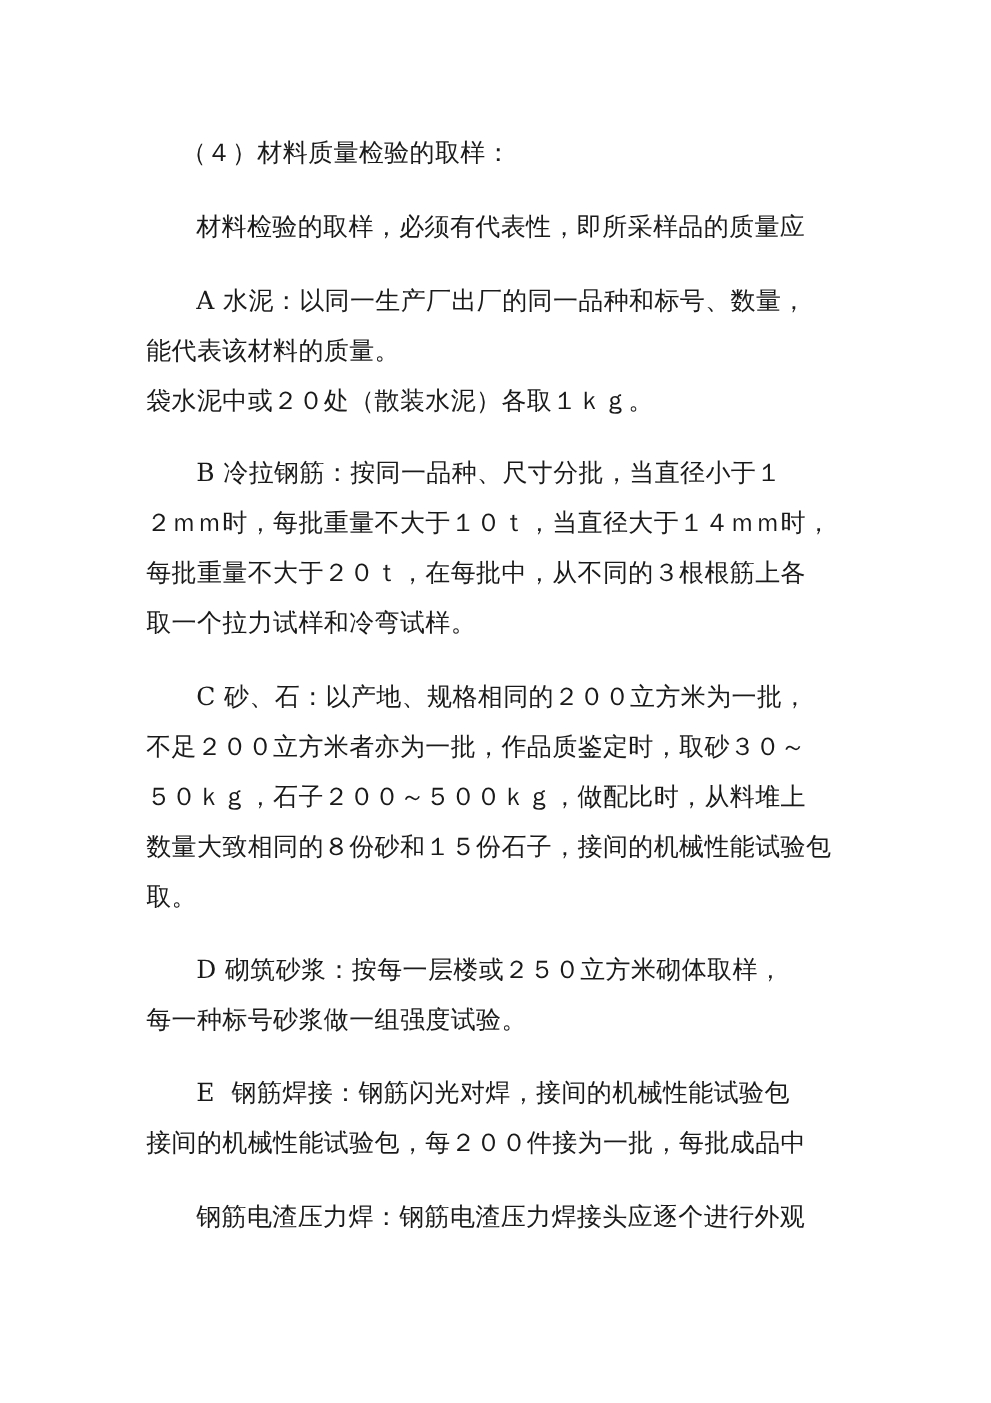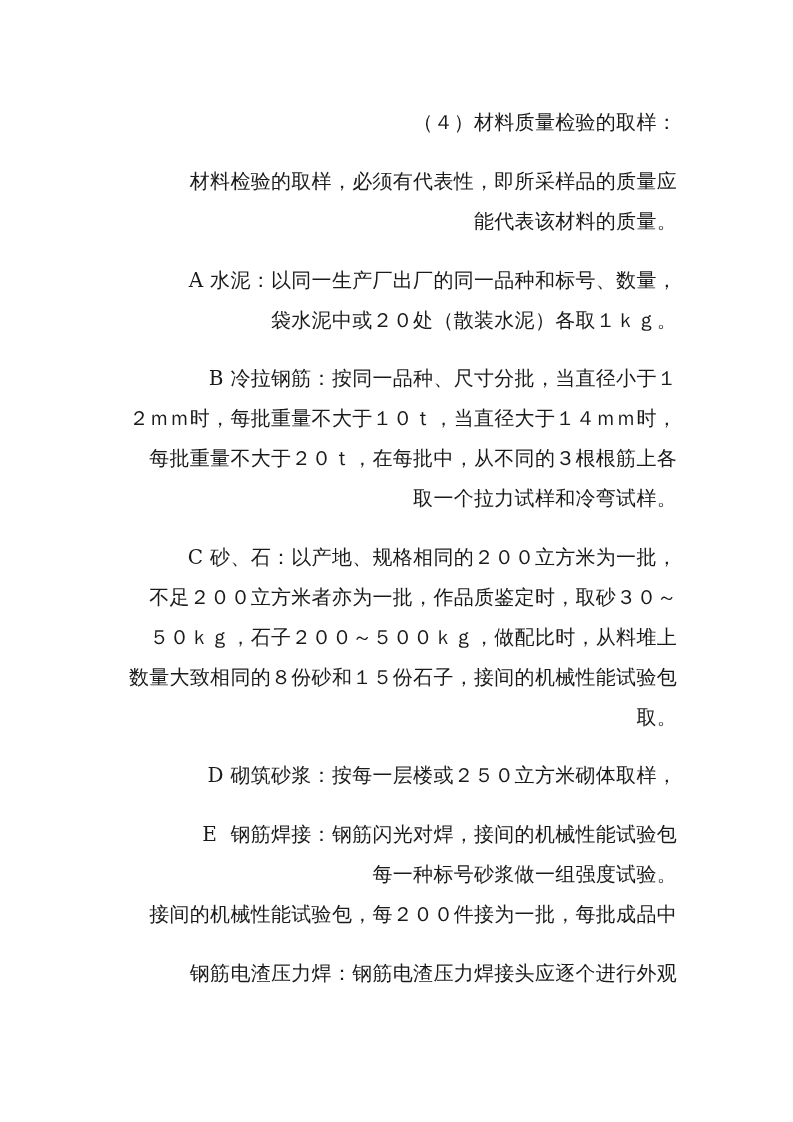--- a/index.html
+++ b/index.html
@@ -11,50 +11,49 @@
     width: 560px;
     font-family: "DejaVu Serif", "Liberation Serif", serif;
     font-size: 20px;
     color: #1a1a1a;
   }
   .line {
     height: 39.9px;
     line-height: 39.9px;
     white-space: pre;
     letter-spacing: 0.3px;
-    text-align: right;
   }
   .indent { padding-left: 40px; margin-top: 19px; }
   .indent-small { padding-left: 28px; }
 </style>
 </head>
 <body>
 
 <div class="page">
 
   <div class="line indent-small">（４）材料质量检验的取样：</div>
 
   <div class="line indent">材料检验的取样，必须有代表性，即所采样品的质量应</div>
+  <div class="line indent">A 水泥：以同一生产厂出厂的同一品种和标号、数量，</div>
+
   <div class="line">能代表该材料的质量。</div>
-
-  <div class="line indent">A 水泥：以同一生产厂出厂的同一品种和标号、数量，</div>
   <div class="line">袋水泥中或２０处（散装水泥）各取１ｋｇ。</div>
 
   <div class="line indent">B 冷拉钢筋：按同一品种、尺寸分批，当直径小于１</div>
   <div class="line">２ｍｍ时，每批重量不大于１０ｔ，当直径大于１４ｍｍ时，</div>
   <div class="line">每批重量不大于２０ｔ，在每批中，从不同的３根根筋上各</div>
   <div class="line">取一个拉力试样和冷弯试样。</div>
 
   <div class="line indent">C 砂、石：以产地、规格相同的２００立方米为一批，</div>
   <div class="line">不足２００立方米者亦为一批，作品质鉴定时，取砂３０～</div>
   <div class="line">５０ｋｇ，石子２００～５００ｋｇ，做配比时，从料堆上</div>
   <div class="line">数量大致相同的８份砂和１５份石子，接间的机械性能试验包</div>
   <div class="line">取。</div>
 
   <div class="line indent">D 砌筑砂浆：按每一层楼或２５０立方米砌体取样，</div>
+  <div class="line">每一种标号砂浆做一组强度试验。</div>
+
   <div class="line indent">E  钢筋焊接：钢筋闪光对焊，接间的机械性能试验包</div>
-
-  <div class="line">每一种标号砂浆做一组强度试验。</div>
   <div class="line">接间的机械性能试验包，每２００件接为一批，每批成品中</div>
 
   <div class="line indent">钢筋电渣压力焊：钢筋电渣压力焊接头应逐个进行外观</div>
 
 </div>
 
 </body></html>

